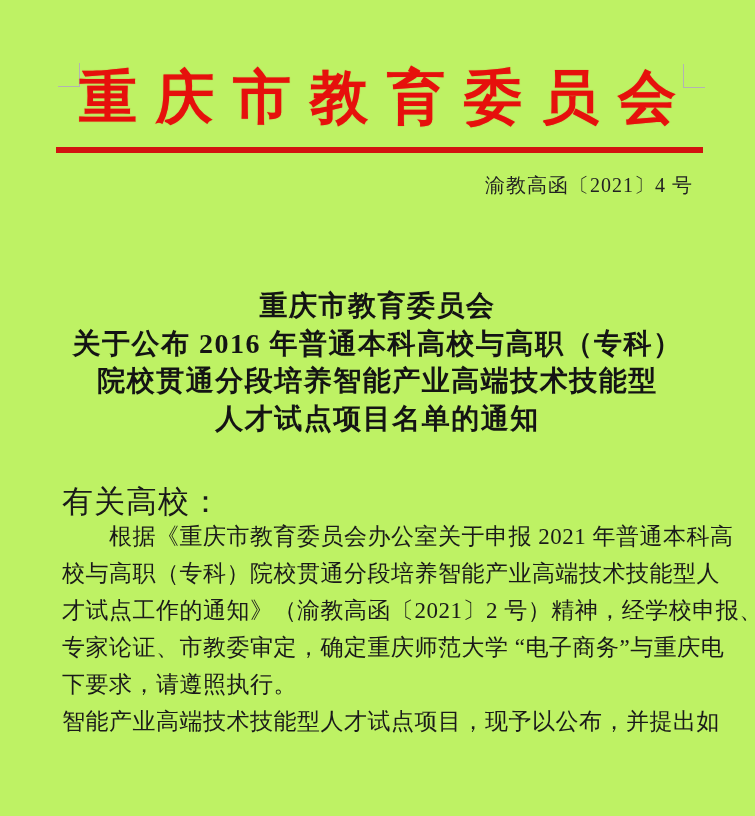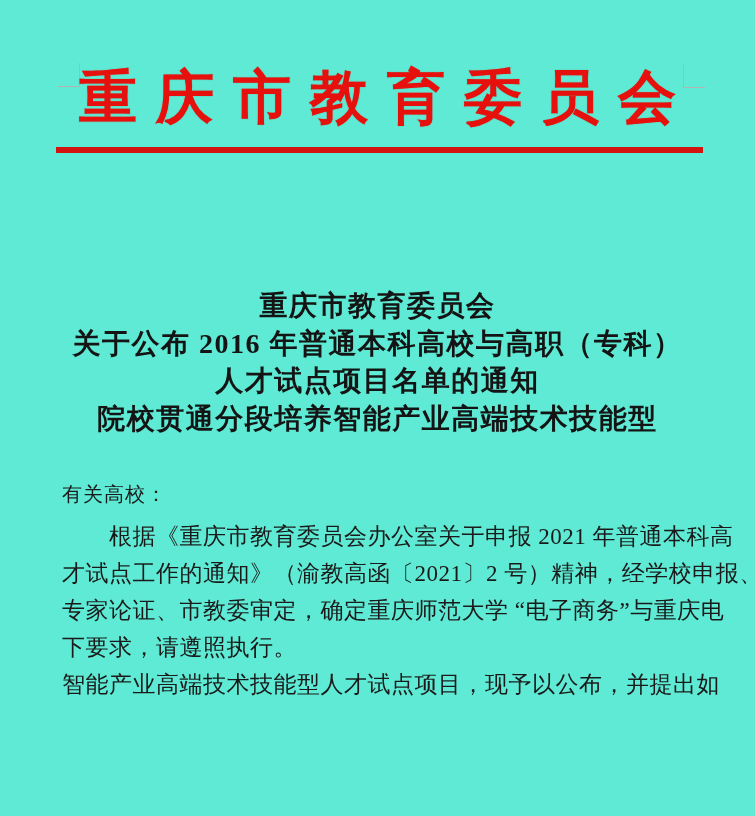--- a/index.html
+++ b/index.html
@@ -6,21 +6,21 @@
   html, body { background: #ffffff; }
   body {
     font-family: "Liberation Serif", "DejaVu Serif", serif;
     width: 755px; height: 816px;
     position: relative;
     overflow: hidden;
     color: #1a1a1a;
   }
   .page {
     position: absolute; inset: 0;
-    background: #5eead4;
+    background: #bef264;
   }
   
   .crop-mark { position: absolute; width: 22px; height: 24px; }
   .crop-mark.tl {
     left: 58px; top: 63px;
     border-right: 1px solid #b3b3b3;
     border-bottom: 1px solid #b3b3b3;
   }
   .crop-mark.tr {
     left: 683px; top: 64px;
@@ -63,21 +63,21 @@
     font-size: 28px;
     font-weight: bold;
     line-height: 37.5px;
     letter-spacing: 1.5px;
     color: #141414;
   }
   .doc-title .t-line { white-space: nowrap; }
   
   .salutation {
     position: absolute; top: 481px; left: 62px;
-    font-size: 20px;
+    font-size: 31px;
     letter-spacing: 1px;
     color: #1a1a1a;
     white-space: nowrap;
   }
   .body-block {
     position: absolute; top: 518px; left: 62px; width: 640px;
     font-size: 23px;
     line-height: 37px;
     letter-spacing: 0.5px;
     color: #1a1a1a;
@@ -90,31 +90,33 @@
 
 <div class="page">
 
   <span class="crop-mark tl"></span>
   <span class="crop-mark tr"></span>
 
   <div class="agency-title">重庆市教育委员会</div>
 
   <div class="red-rule"></div>
 
+  <div class="doc-number">渝教高函〔2021〕4 号</div>
 
   <div class="doc-title">
     <div class="t-line">重庆市教育委员会</div>
     <div class="t-line">关于公布 2016 年普通本科高校与高职（专科）</div>
+    <div class="t-line">院校贯通分段培养智能产业高端技术技能型</div>
     <div class="t-line">人才试点项目名单的通知</div>
-    <div class="t-line">院校贯通分段培养智能产业高端技术技能型</div>
   </div>
 
   <div class="salutation">有关高校：</div>
 
   <div class="body-block">
     <div class="b-line indent">根据《重庆市教育委员会办公室关于申报 2021 年普通本科高</div>
+    <div class="b-line">校与高职（专科）院校贯通分段培养智能产业高端技术技能型人</div>
     <div class="b-line">才试点工作的通知》（渝教高函〔2021〕2 号）精神，经学校申报、</div>
     <div class="b-line">专家论证、市教委审定，确定重庆师范大学 “电子商务”与重庆电</div>
     <div class="b-line">下要求，请遵照执行。</div>
     <div class="b-line">智能产业高端技术技能型人才试点项目，现予以公布，并提出如</div>
   </div>
 
 </div>
 
 </body></html>

